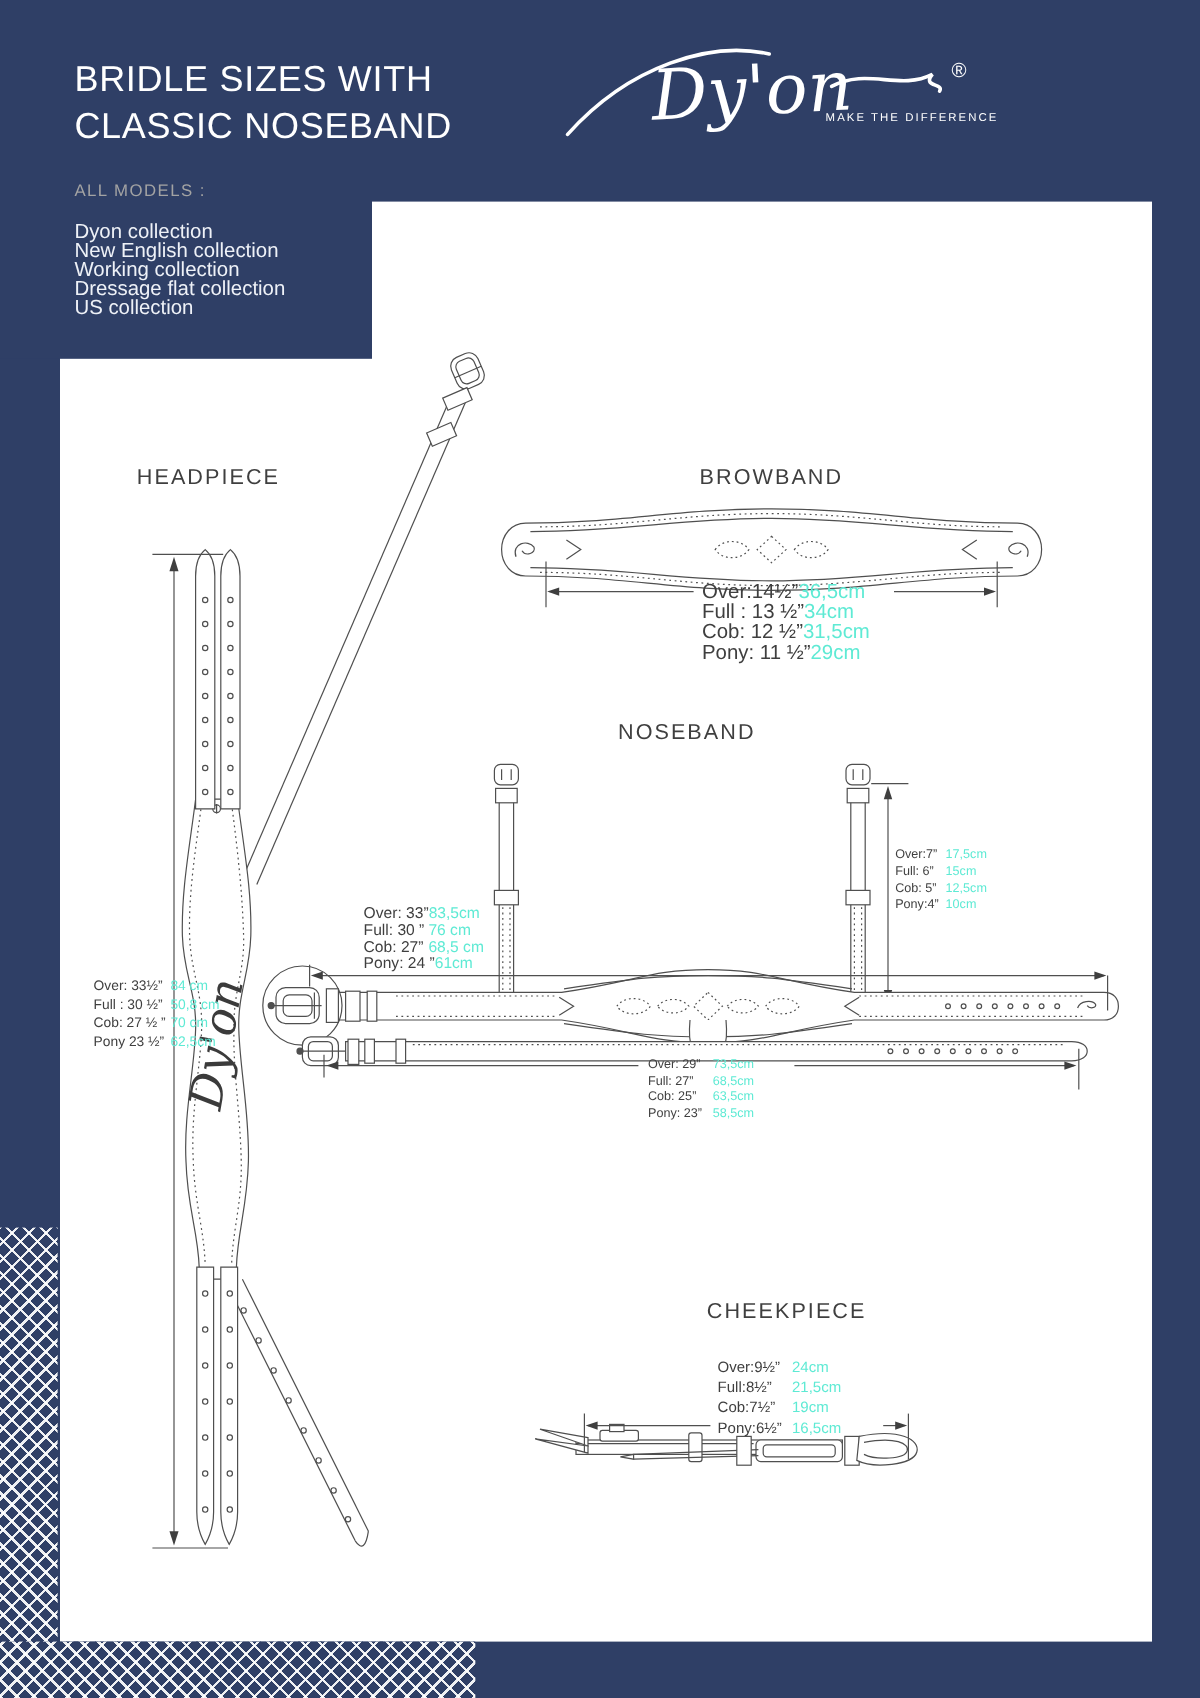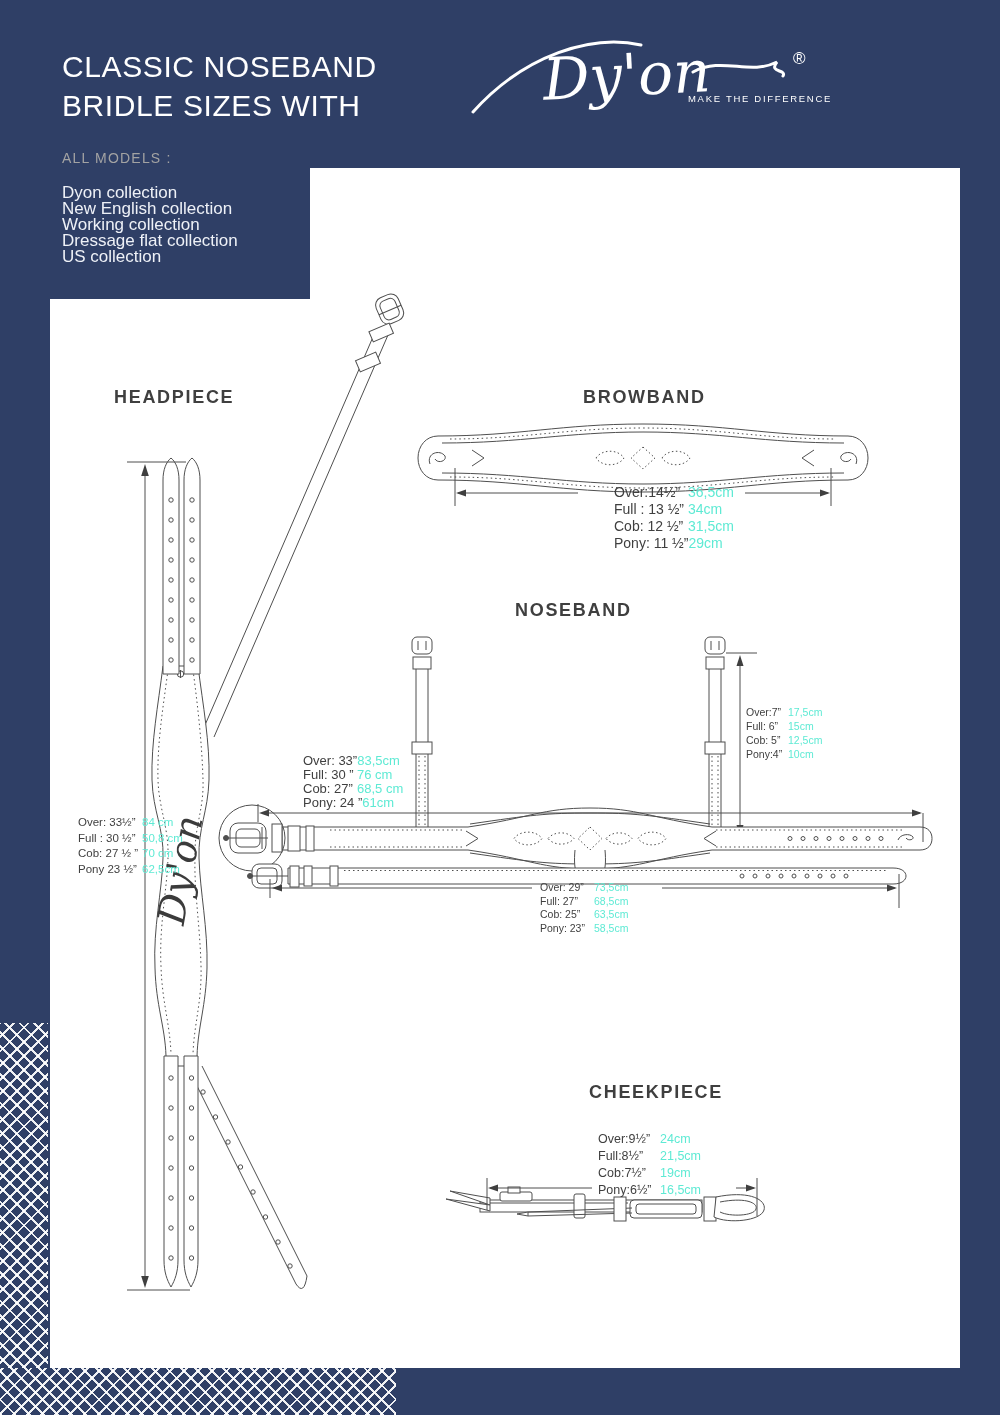--- a/index.html
+++ b/index.html
@@ -23,33 +23,33 @@
   #pattern-bottom{left:0;top:1368px;width:396px;height:47px}
 
   .title{position:absolute;left:62px;top:47px;color:#ffffff;font-size:30px;line-height:39px;letter-spacing:.6px;font-weight:400;z-index:3;white-space:nowrap}
   .models-heading{position:absolute;left:62px;top:150px;color:#a3a3a3;font-size:14px;letter-spacing:1.2px;z-index:3}
   .models{position:absolute;left:62px;top:185px;color:#eef1f7;font-size:17px;line-height:16px;z-index:3}
   .models div{white-space:nowrap}
 
   .logo{position:absolute;left:465px;top:20px;z-index:3}
   .tagline{position:absolute;left:688px;top:93px;color:#ffffff;font-size:9.5px;letter-spacing:1.7px;z-index:3;white-space:nowrap}
 
-  .sec-title{position:absolute;color:#3f3f3f;font-size:18px;letter-spacing:1.7px;font-weight:700;z-index:3;white-space:nowrap}
+  .sec-title{position:absolute;color:#3f3f3f;font-size:18px;letter-spacing:1.7px;font-weight:400;z-index:3;white-space:nowrap}
   #title-headpiece{left:114px;top:387px}
   #title-browband{left:583px;top:387px}
   #title-noseband{left:515px;top:600px}
   #title-cheekpiece{left:589px;top:1082px}
 
   .meas{position:absolute;z-index:3;color:#3f3f3f}
   .meas .row{display:flex;white-space:nowrap}
   .meas .lab{color:#3f3f3f}
   .meas .val{color:#5eead4}
   #meas-headpiece{left:78px;top:815px;font-size:11.5px;line-height:15.5px}
   #meas-headpiece .lab{min-width:64px}
-  #meas-browband{left:614px;top:484px;font-size:14px;line-height:17px}
+  #meas-browband{left:585px;top:484px;font-size:17px;line-height:17px}
   #meas-browband .lab{min-width:74px}
   #meas-nb-strap{left:303px;top:754px;font-size:13px;line-height:14px}
   #meas-nb-strap .lab{min-width:54px}
   #meas-nb-hanger{left:746px;top:705px;font-size:10.5px;line-height:14px}
   #meas-nb-hanger .lab{min-width:42px}
   #meas-nb-circ{left:540px;top:881px;font-size:10.5px;line-height:13.5px}
   #meas-nb-circ .lab{min-width:54px}
   #meas-cheekpiece{left:598px;top:1131px;font-size:12.5px;line-height:17px}
   #meas-cheekpiece .lab{min-width:62px}
 
@@ -58,22 +58,22 @@
 </style>
 </head>
 <body>
 
 <div class="white-panel"></div>
 <div class="header-block"></div>
 <div class="pattern" id="pattern-left"></div>
 <div class="pattern" id="pattern-bottom"></div>
 
 <div class="title">
+  <div>BRIDLE SIZES WITH</div>
   <div>CLASSIC NOSEBAND</div>
-  <div>BRIDLE SIZES WITH</div>
 </div>
 
 <div class="models-heading">ALL MODELS :</div>
 <div class="models">
   <div>Dyon collection</div>
   <div>New English collection</div>
   <div>Working collection</div>
   <div>Dressage flat collection</div>
   <div>US collection</div>
 </div>

